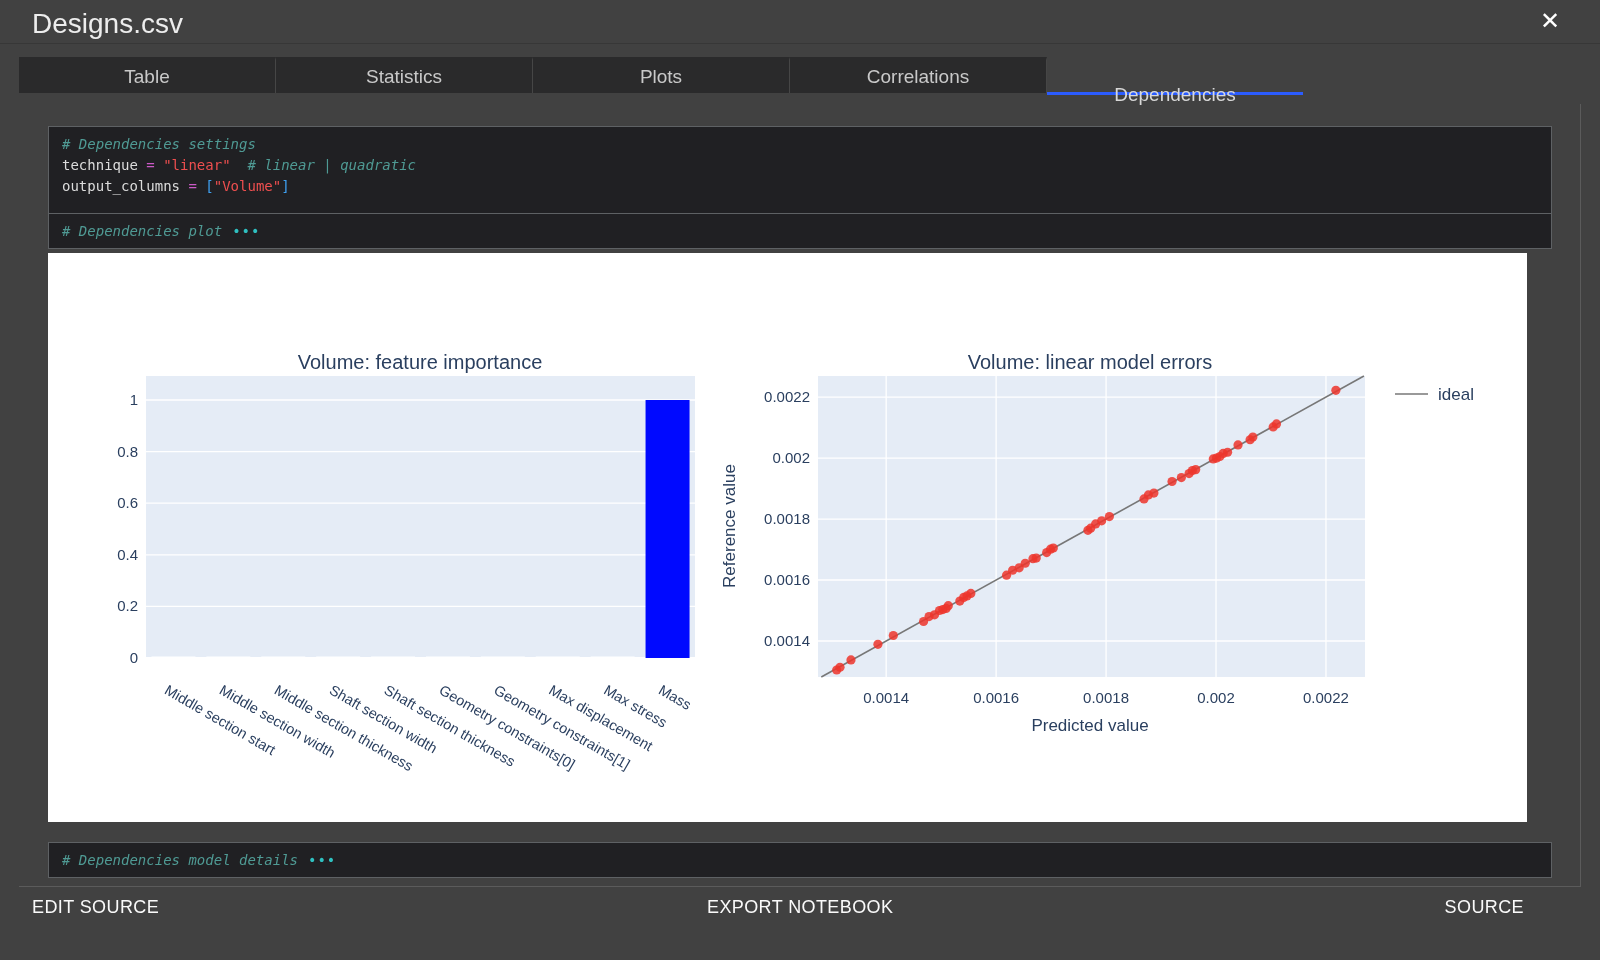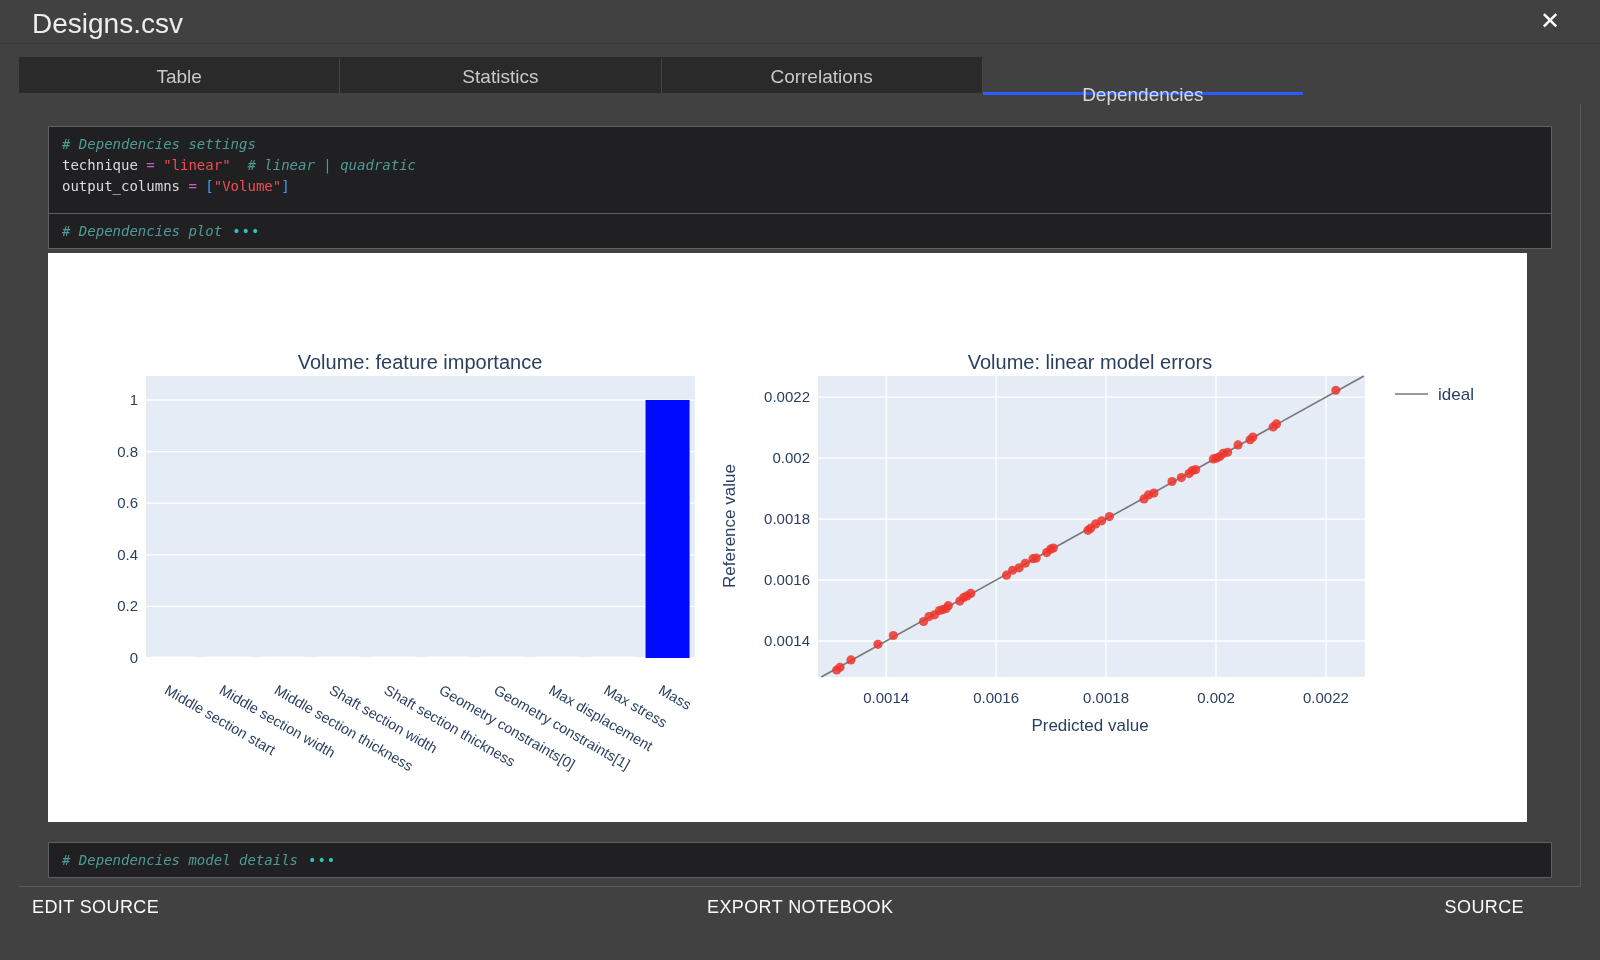--- a/index.html
+++ b/index.html
@@ -48,20 +48,21 @@
 <body>
 
 <div class="titlebar">
   <div class="title">Designs.csv</div>
   <div class="close-x">✕</div>
 </div>
 
 <div class="tabs" id="tabs">
     <div class="tab">Table</div>
     <div class="tab">Statistics</div>
+    <div class="tab">Plots</div>
     <div class="tab">Correlations</div>
     <div class="tab active">Dependencies</div>
   </div>
 
 <div class="codeblock" id="code-settings">
     <div class="codeline"><span class="c-comment"># Dependencies settings</span></div>
     <div class="codeline"><span class="c-plain">technique </span><span class="c-op">= </span><span class="c-str">"linear"</span><span class="c-comment">  # linear | quadratic</span></div>
     <div class="codeline"><span class="c-plain">output_columns </span><span class="c-op">= </span><span class="c-br">[</span><span class="c-str">"Volume"</span><span class="c-br">]</span></div>
   </div>
 

